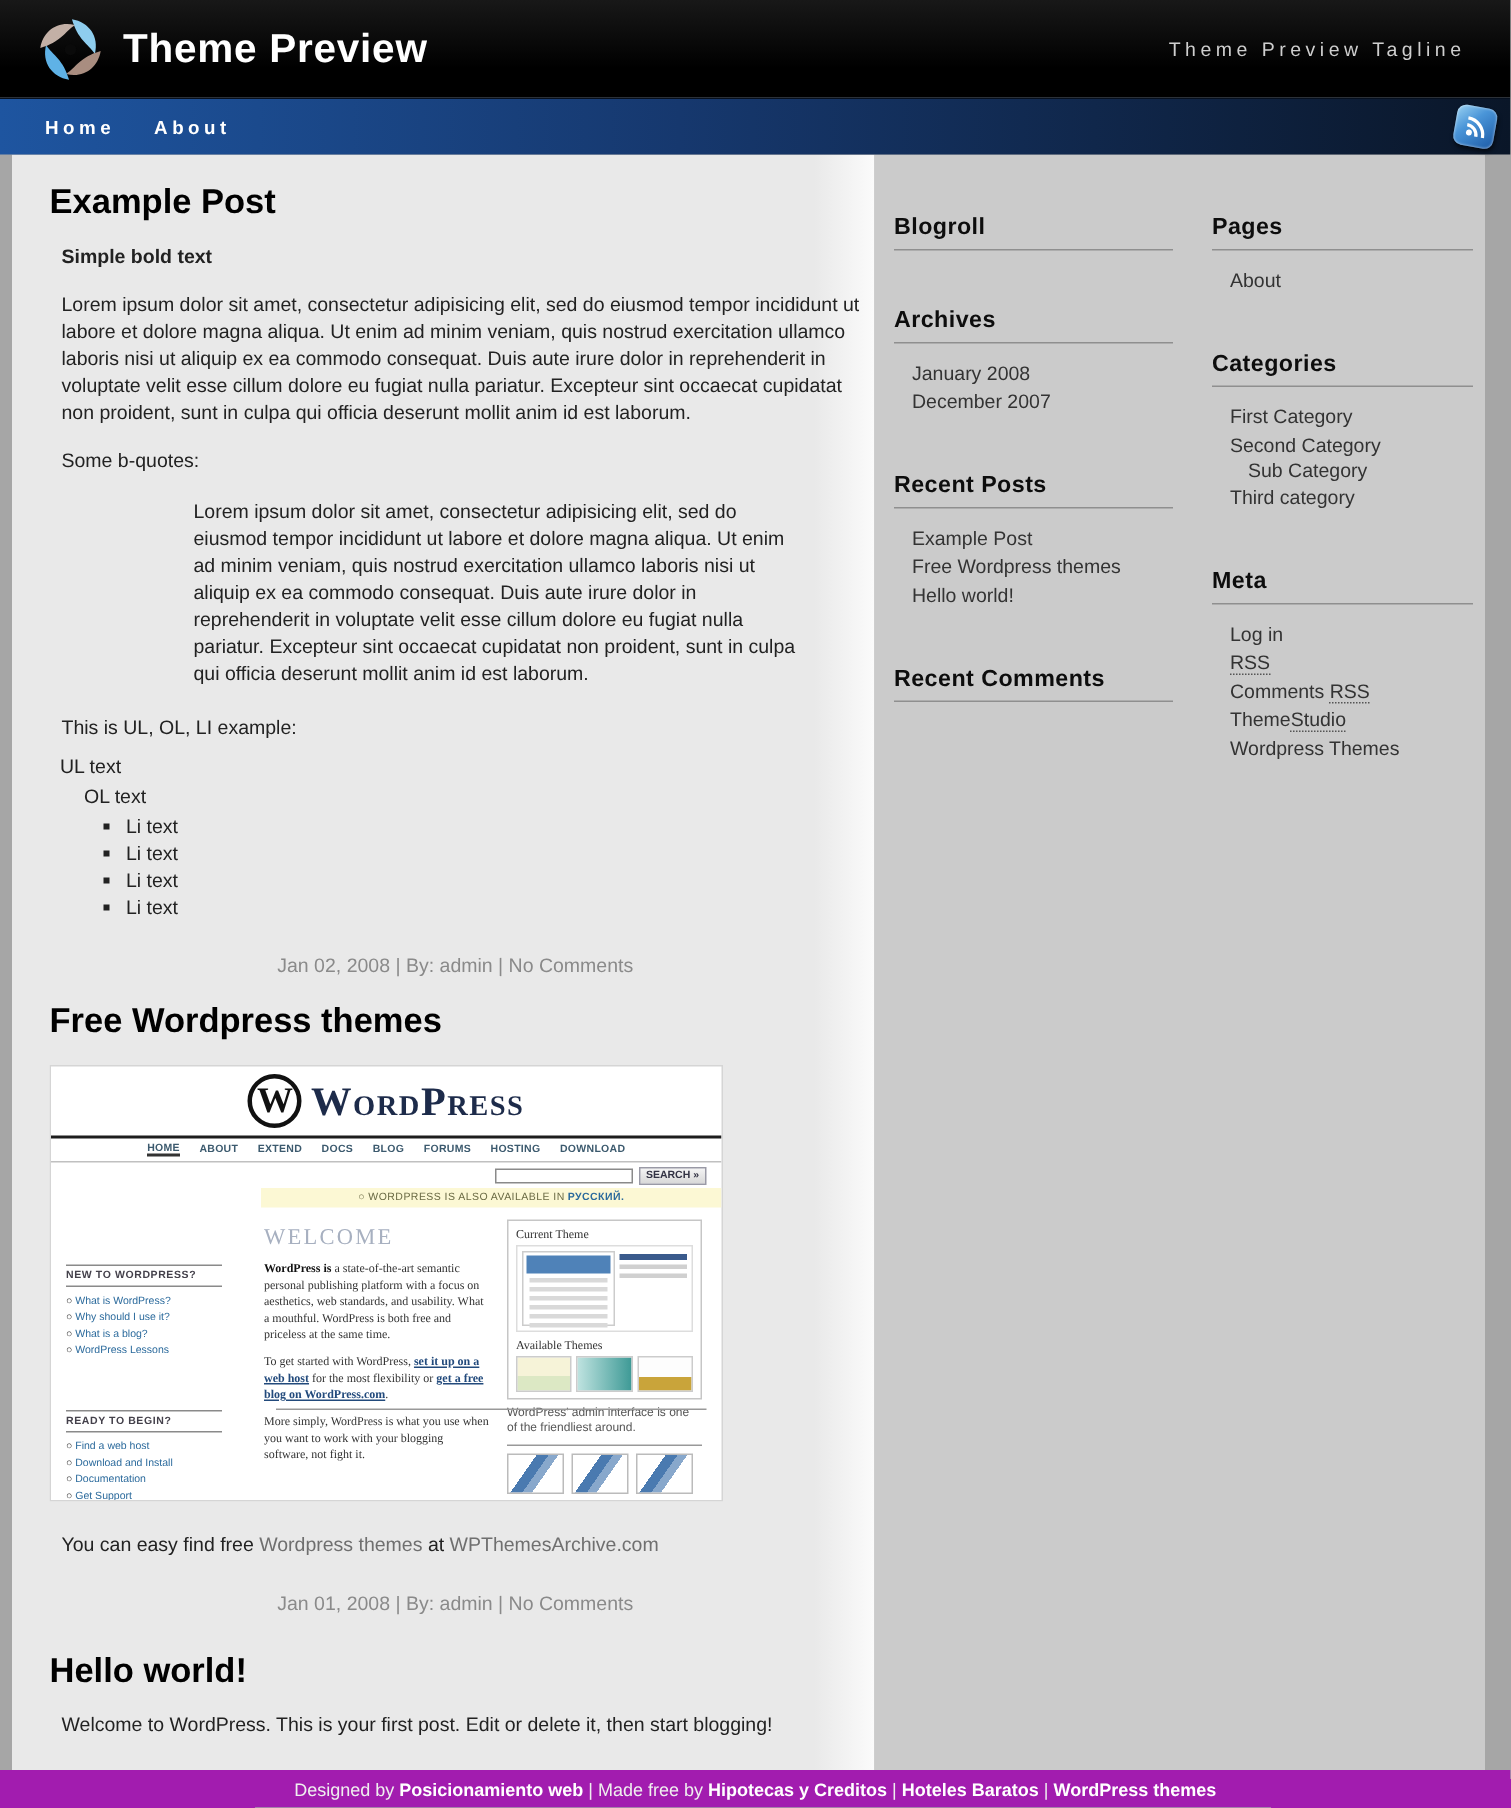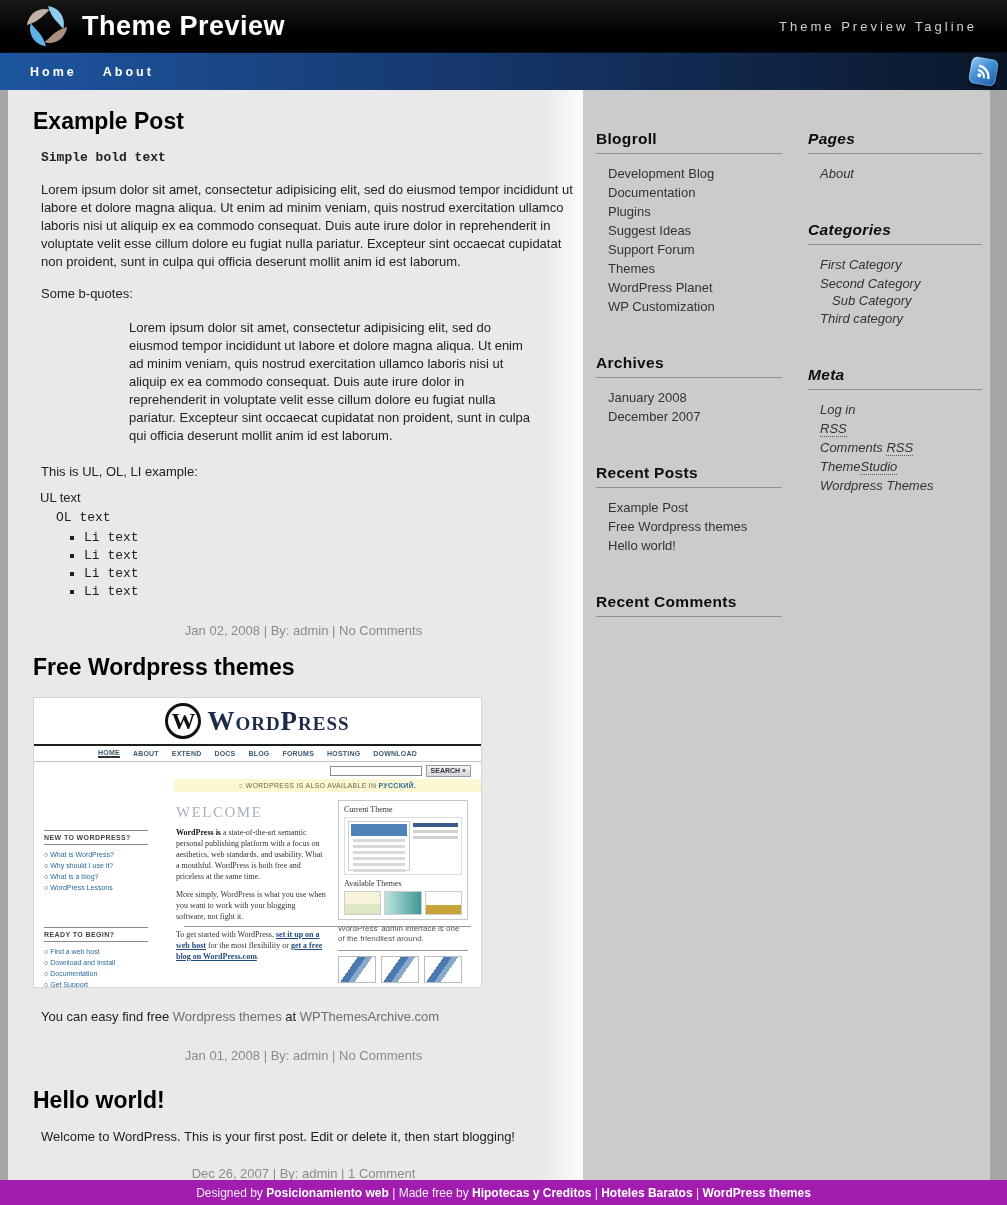--- a/index.html
+++ b/index.html
@@ -5,21 +5,21 @@
   * { box-sizing: border-box; }
   html, body { margin:0; padding:0; width:1007px; height:1205px; }
   body {
     font-family: "Liberation Sans", "DejaVu Sans", sans-serif;
     background:#a6a6a6; color:#222; overflow:hidden;
   }
   .page { width:1007px; height:1205px; display:flex; flex-direction:column; }
 
   
   .site-header {
-    height:52px; background:linear-gradient(#181818, #000 70%);
+    height:65px; background:linear-gradient(#181818, #000 70%);
     display:flex; align-items:center; padding:0 30px 0 24px; flex:0 0 auto;
   }
   .logo { width:46px; height:46px; flex:0 0 auto; }
   .site-title { color:#fff; font-size:27px; font-weight:bold; margin-left:12px; letter-spacing:0.5px; }
   .tagline { margin-left:auto; color:#cfcfcf; font-size:13px; letter-spacing:3px; }
 
   
   .main-nav {
     height:38px; flex:0 0 auto; position:relative;
     background:linear-gradient(90deg, #1e55a0 0%, #16386e 45%, #0a1628 100%);
@@ -40,25 +40,25 @@
     width:575px; flex:0 0 auto;
     background:linear-gradient(90deg,#e9e9e9 0%, #e9e9e9 93%, #fbfbfb 100%);
     padding:2px 10px 0 25px;
   }
   .sidebars { flex:1 1 auto; background:#cbcbcb; display:flex; padding:2px 0 0 13px; }
 
   
   .post-title { font-size:23px; font-weight:bold; color:#000; margin:16px 0 0 0; }
   .main-col p, .main-col blockquote, .main-col ul, .main-col ol { font-size:13px; line-height:18px; color:#222; }
   .body-text { margin:14px 0 0 8px; max-width:538px; }
-  .bold-line { font-weight:bold; margin:14px 0 0 8px;font-family:Liberation Mono, monospace; }
+  .bold-line { font-weight:bold; margin:14px 0 0 8px; }
   blockquote.bquote { margin:16px 36px 0 96px; }
   .list-wrap { margin:18px 0 0 8px; }
   ul.ul-outer { list-style:none; margin:8px 0 0 0; padding-left:7px; }
-  ol.ol-inner { list-style:none; margin:2px 0 12px 0; padding-left:16px;font-family:Liberation Mono, monospace; }
+  ol.ol-inner { list-style:none; margin:2px 0 12px 0; padding-left:16px; }
   ul.li-inner { list-style:square; margin:2px 0 0 0; padding-left:28px; }
   ul.li-inner li { margin-top:0; }
   .post-meta { margin:22px 0 0 8px; width:525px; text-align:center; color:#8a8a8a; font-size:13px; }
   .post-meta a { color:#8a8a8a; text-decoration:none; }
   .inline-link { color:#6f6f6f; text-decoration:none; }
 
   
   .wp-shot { width:449px; height:291px; background:#fff; margin:16px 0 0 0; border:1px solid #d5d5d5; font-family:"Liberation Serif", serif; overflow:hidden; position:relative; }
   .wp-head { height:48px; display:flex; align-items:center; justify-content:center; gap:6px; border-bottom:2px solid #1d1d1d; }
   .wp-logo-circle { width:36px; height:36px; border-radius:50%; border:3px solid #111; background:#fff; display:flex; align-items:center; justify-content:center; font-family:"Liberation Serif",serif; font-weight:bold; font-size:24px; color:#111; line-height:1; }
@@ -103,21 +103,21 @@
   .wp-right hr { border:none; border-top:1px solid #999; margin:6px 0 5px 0; }
   .wp-shots-row { display:flex; gap:5px; }
   .wp-shots-row .sh { width:38px; height:27px; border:1px solid #bbb; background:
      linear-gradient(125deg, #fff 35%, #4a7ab0 35%, #4a7ab0 50%, #88a8cc 50%, #88a8cc 62%, #fff 62%); }
   .wp-bottomline { position:absolute; left:150px; right:10px; bottom:2px; height:1px; background:#999; }
 
   
   .sb-col h2 { font-size:15.5px; font-weight:bold; color:#0d0d0d; margin:38px 0 0 0; padding-bottom:5px; border-bottom:1px solid #8f8f8f; letter-spacing:0.3px; }
   .sb-col { font-size:13px; }
   .sb1 { width:186px; margin-right:26px; flex:0 0 auto; }
-  .sb2 { width:174px; flex:0 0 auto;font-style:italic; }
+  .sb2 { width:174px; flex:0 0 auto; }
   .sb-list { list-style:none; margin:10px 0 18px 0; padding:0; }
   .sb-list li { line-height:19px; }
   .sb-list a { color:#333; text-decoration:none; padding-left:12px; display:inline-block; }
   .sb-list .indent a { padding-left:24px; }
   .sb-comment { margin:12px 0 0 12px; line-height:15px; color:#333; }
   .sb-comment b { color:#111; }
   .dotted { border-bottom:1px dotted #555; }
 
   
   .site-footer { height:25px; flex:0 0 auto; background:#a21caf; display:flex; align-items:center; justify-content:center; font-size:12px; color:#efefef; }
@@ -224,22 +224,22 @@
               <li><span>○</span> <a href="#">Find a web host</a></li>
               <li><span>○</span> <a href="#">Download and Install</a></li>
               <li><span>○</span> <a href="#">Documentation</a></li>
               <li><span>○</span> <a href="#">Get Support</a></li>
             </ul>
 
           </div>
           <div class="wp-center">
             <div class="wp-welcome">WELCOME</div>
             <p class="lead"><b>WordPress is</b><span> a state-of-the-art semantic personal publishing platform with a focus on aesthetics, web standards, and usability. What a mouthful. WordPress is both free and priceless at the same time.</span></p>
+            <p><span>To get started with WordPress, </span><a href="#">set it up on a web host</a><span> for the most flexibility or </span><a href="#">get a free blog on WordPress.com</a><span>.</span></p>
             <p>More simply, WordPress is what you use when you want to work with your blogging software, not fight it.</p>
-            <p><span>To get started with WordPress, </span><a href="#">set it up on a web host</a><span> for the most flexibility or </span><a href="#">get a free blog on WordPress.com</a><span>.</span></p>
           </div>
           <div class="wp-right">
             <div class="wp-theme-box">
               <div class="wp-box-label">Current Theme</div>
               <div class="wp-cur-thumb">
                 <div class="wp-cur-shot">
                     <div class="bar"></div>
                     <div class="ln"></div>
                     <div class="ln"></div>
                     <div class="ln"></div>
@@ -281,30 +281,20 @@
       <p class="body-text">Welcome to WordPress. This is your first post. Edit or delete it, then start blogging!</p>
       <div class="post-meta" style="margin-top:20px">
         <span>Dec 26, 2007</span><span> | </span><span>By: admin</span><span> | </span><a href="#">1 Comment</a>
       </div>
     </main>
 
     <div class="sidebars">
 
       <div class="sb-col sb1">
         <h2>Blogroll</h2>
-        <ul class="sb-list">
-          <li><a href="#">Development Blog</a></li>
-          <li><a href="#">Documentation</a></li>
-          <li><a href="#">Plugins</a></li>
-          <li><a href="#">Suggest Ideas</a></li>
-          <li><a href="#">Support Forum</a></li>
-          <li><a href="#">Themes</a></li>
-          <li><a href="#">WordPress Planet</a></li>
-          <li><a href="#">WP Customization</a></li>
-        </ul>
 
         <h2>Archives</h2>
         <ul class="sb-list">
           <li><a href="#">January 2008</a></li>
           <li><a href="#">December 2007</a></li>
         </ul>
 
         <h2>Recent Posts</h2>
         <ul class="sb-list">
           <li><a href="#">Example Post</a></li>

